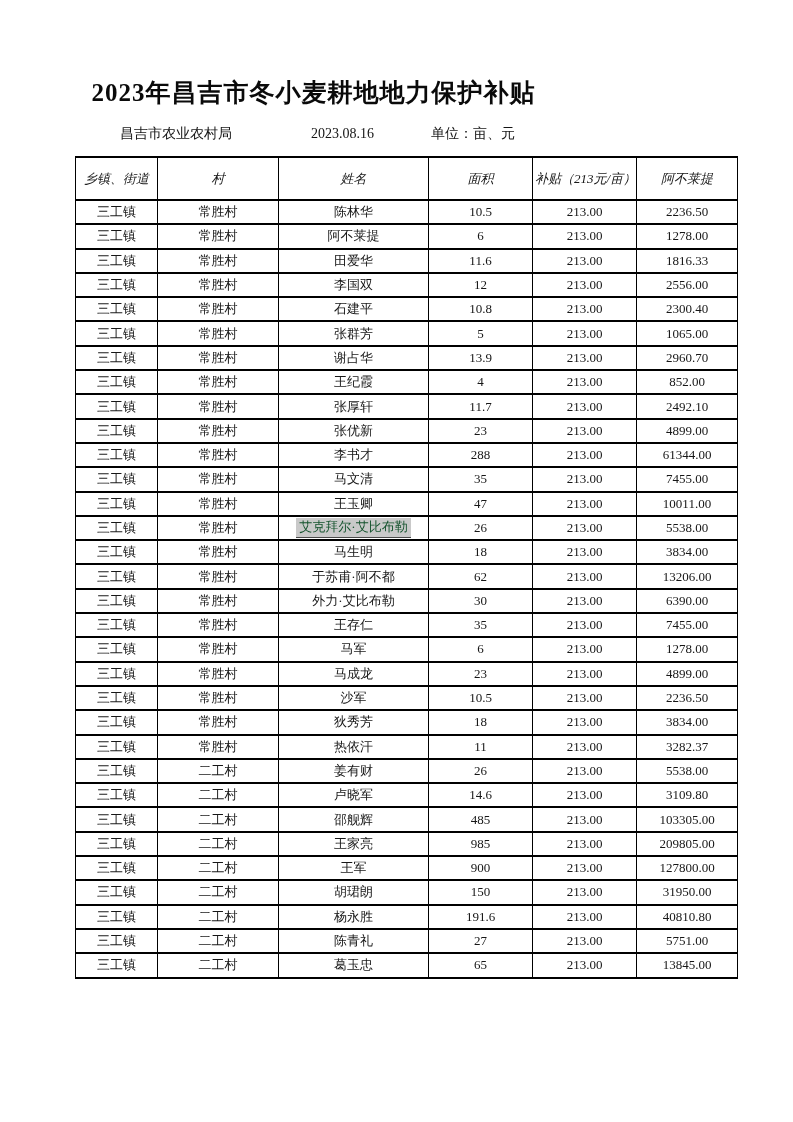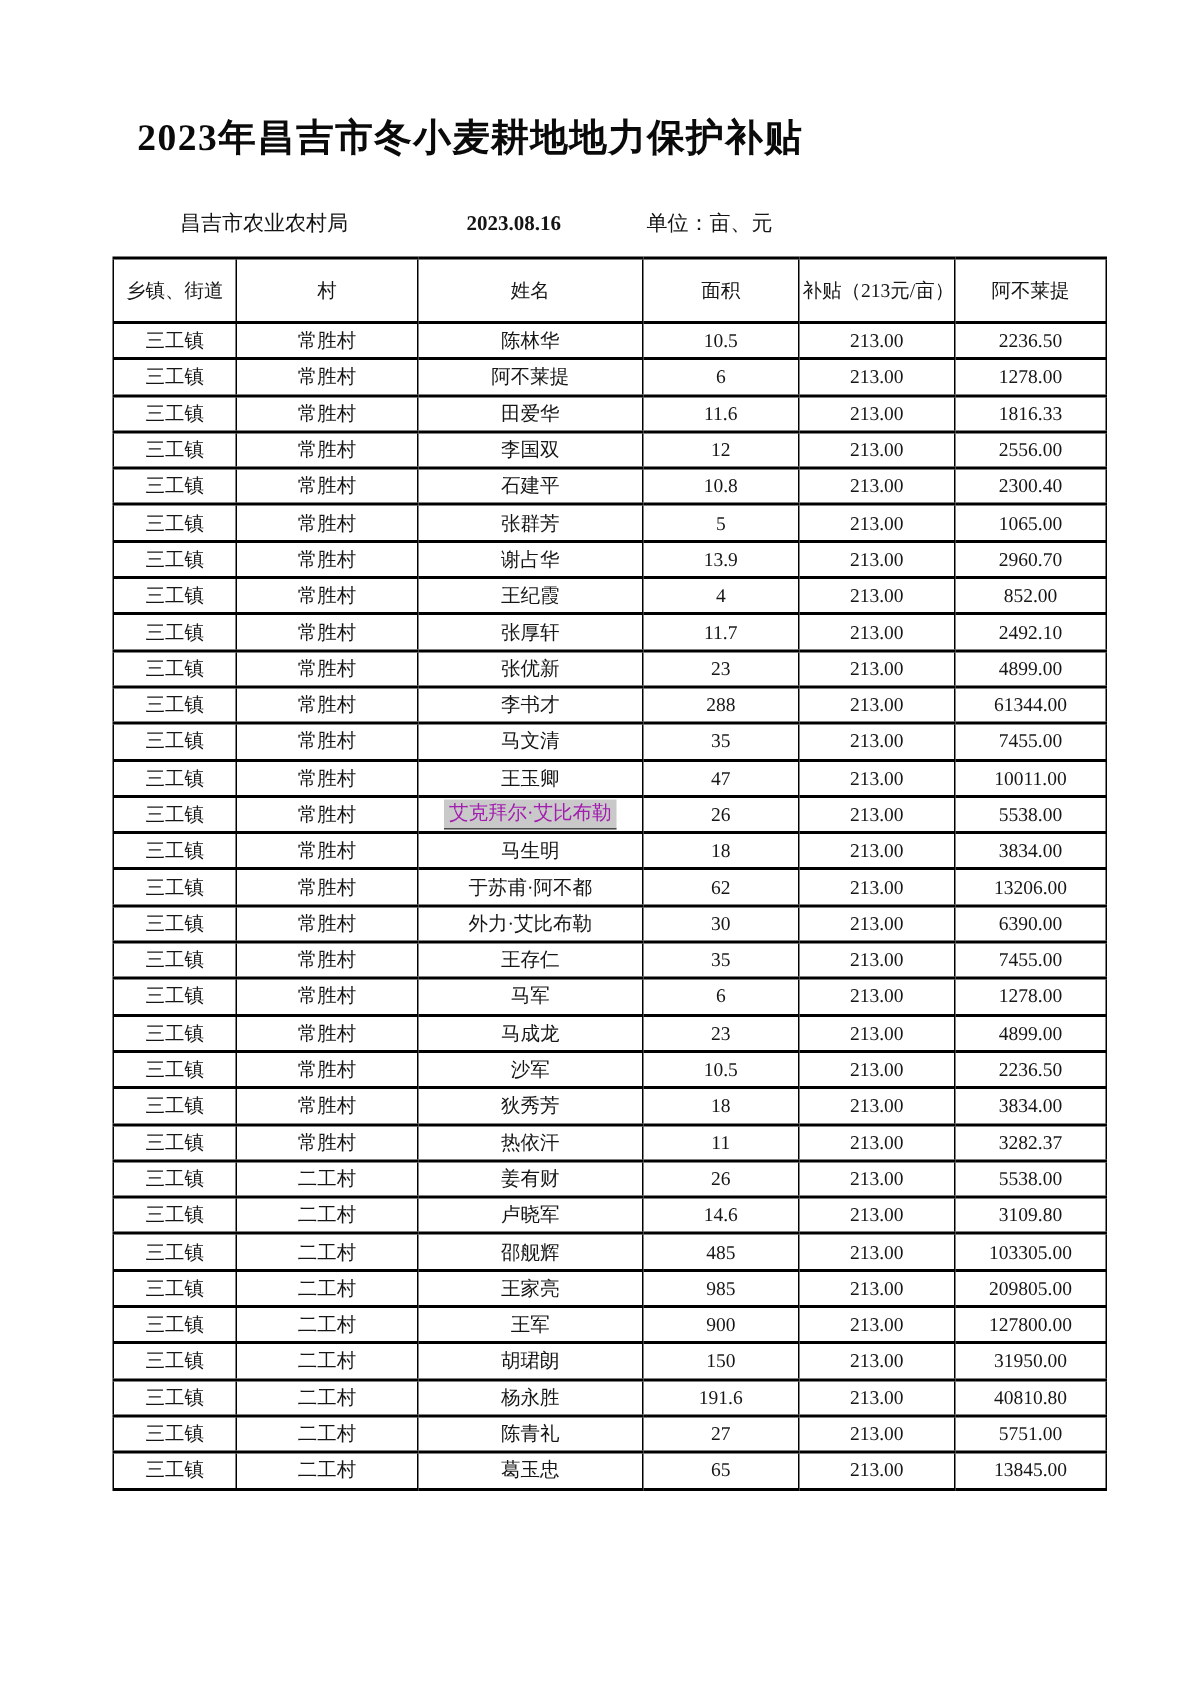--- a/index.html
+++ b/index.html
@@ -23,30 +23,30 @@
   .title-block {
     padding-top: 76px;
     text-align: center;
     font-weight: bold;
     font-size: 25px;
     line-height: 1.32;
     color: #0a0a0a;
     letter-spacing: 1px;
   }
   .meta-row {
-    margin-top: 31px;
+    margin-top: 16px;
     padding-left: 120px;
     padding-right: 112px;
     display: flex;
     justify-content: space-between;
     align-items: baseline;
     font-size: 14px;
     color: #141414;
   }
-  .meta-row .meta-date { margin-left: 22px; font-weight: bold; }
+  .meta-row .meta-date { margin-left: 22px; }
   table.subsidy {
     margin-left: 75px;
     margin-top: 13px;
     border-collapse: collapse;
     table-layout: fixed;
     width: 662px;
     background: #ffffff;
   }
   table.subsidy th, table.subsidy td {
     border-left: 1px solid #000000;
@@ -55,26 +55,26 @@
     border-bottom: 2px solid #000000;
     text-align: center;
     vertical-align: middle;
     padding: 0 2px;
     font-weight: normal;
     font-size: 13px;
     color: #161616;
     overflow: hidden;
     white-space: nowrap;
   }
-  table.subsidy th { height: 41px; }
+  table.subsidy th { height: 41px; font-style: italic; }
   table.subsidy td { height: 22.3px; }
   .hl-name {
     display: inline-block;
     background: #c9c9c9;
-    color: #a21caf;
+    color: #14532d;
     padding: 0 3px 1px 3px;
     border-bottom: 1px solid #4a4a4a;
   }
 </style>
 </head>
 <body>
 
 <div class="page">
 
   <div class="title-block">

